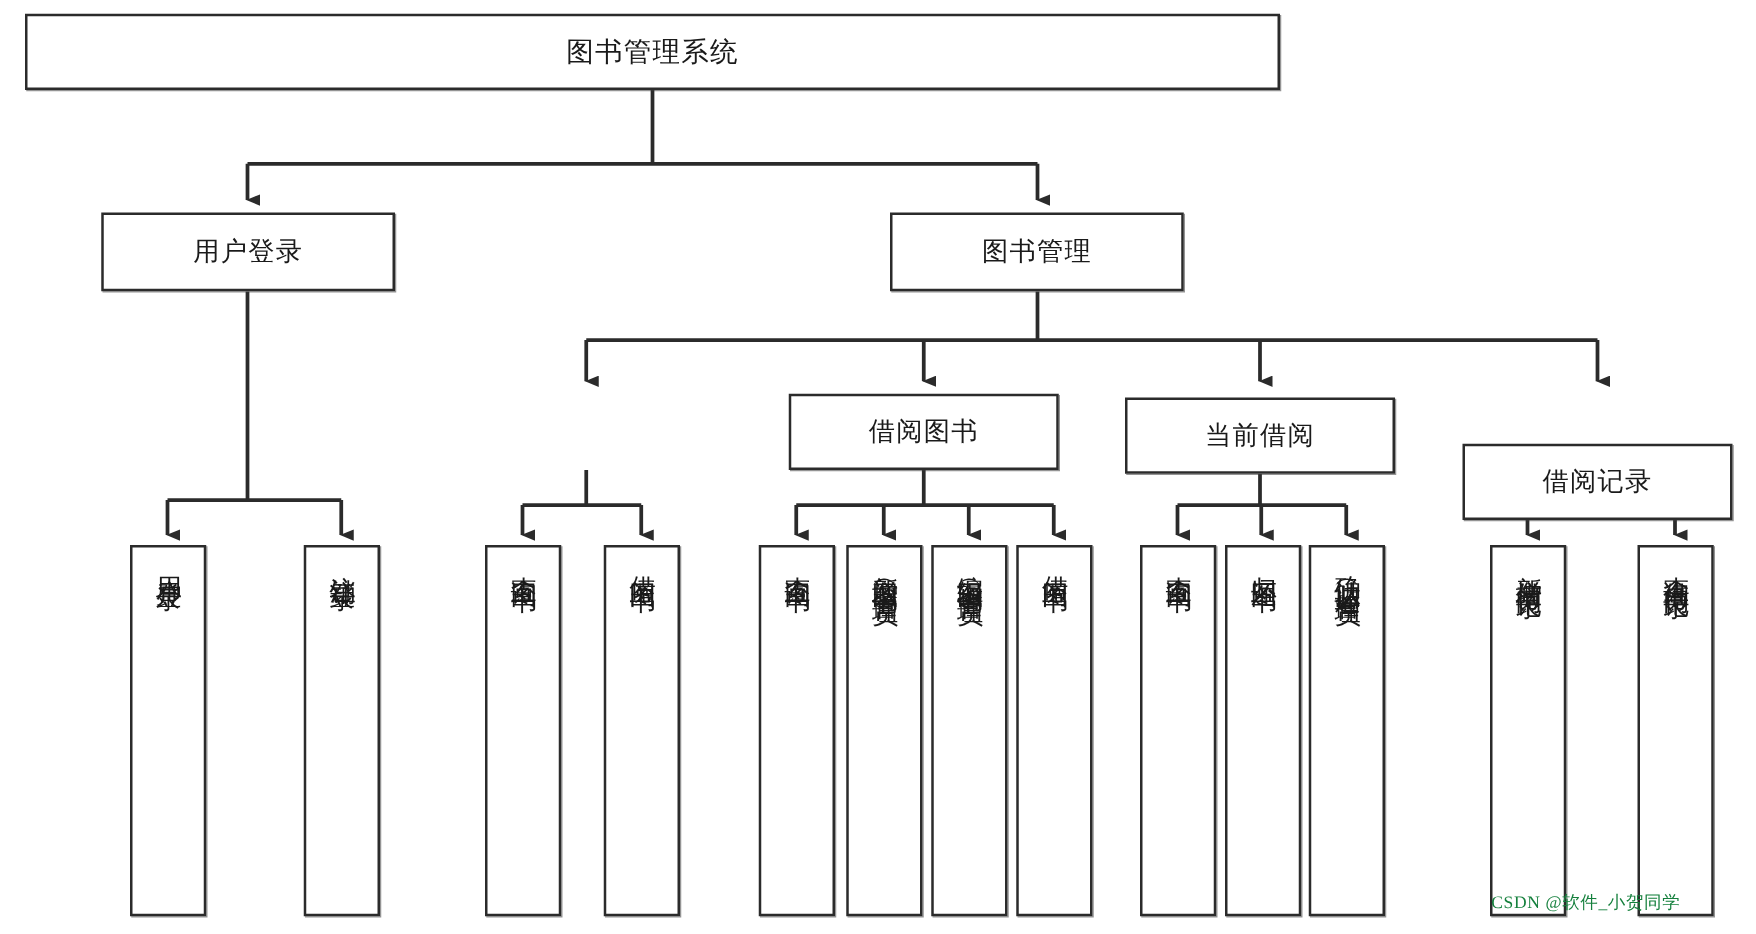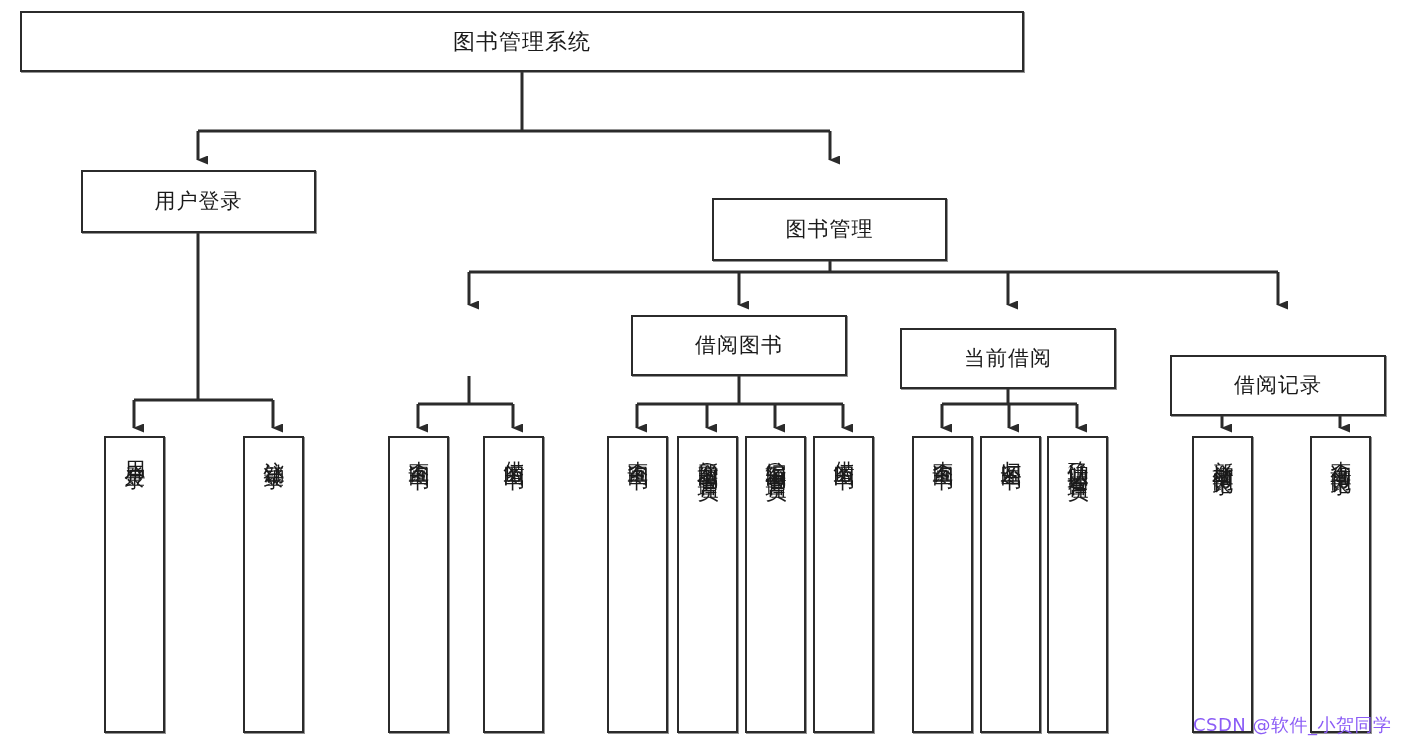--- a/index.html
+++ b/index.html
@@ -6,20 +6,21 @@
   body{
     font-family:"DejaVu Sans","Liberation Sans",sans-serif;
     color:#111;
   }
   #canvas{
     position:relative;
     width:1405px;
     height:747px;
     background:#ffffff;
     overflow:hidden;
+    font-family:Liberation Serif, serif;
   }
   svg.wires{
     position:absolute;
     left:0; top:0;
     width:1405px;
     height:747px;
     pointer-events:none;
   }
   .node{
     position:absolute;
@@ -46,22 +47,22 @@
     writing-mode:vertical-rl;
     text-orientation:upright;
     font-size:21px;
     letter-spacing:3px;
     line-height:1;
     white-space:nowrap;
   }
   .node.root .lbl{font-size:22px;}
   .watermark{
     position:absolute;
-    font-size:18px;
-    color:#8b5cf6;
+    font-size:14px;
+    color:#15803d;
     letter-spacing:.5px;
     white-space:nowrap;
     user-select:none;
   }
 </style>
 </head>
 <body>
 
 <div id="canvas">
 
@@ -115,28 +116,28 @@
     </g>
   </svg>
 
   <div class="node root" style="left:20px; top:11px; width:1004px; height:61px;">
     <span class="lbl">图书管理系统</span>
   </div>
 
   <div class="node" style="left:81px; top:170px; width:235px; height:63px;">
     <span class="lbl">用户登录</span>
   </div>
-  <div class="node" style="left:712px; top:170px; width:235px; height:63px;margin-top:28px;">
+  <div class="node" style="left:712px; top:170px; width:235px; height:63px;">
     <span class="lbl">图书管理</span>
   </div>
 
   <div class="node" style="left:631px; top:315px; width:216px; height:61px;">
     <span class="lbl">借阅图书</span>
   </div>
-  <div class="node" style="left:900px; top:328px; width:216px; height:61px;text-align:right;">
+  <div class="node" style="left:900px; top:318px; width:216px; height:61px;text-align:right;">
     <span class="lbl">当前借阅</span>
   </div>
   <div class="node" style="left:1170px; top:315px; width:216px; height:61px;margin-top:40px;">
     <span class="lbl">借阅记录</span>
   </div>
 
   <div class="node vert" style="left:104px; top:436px; width:61px; height:297px;">
     <span class="lbl">用户登录</span>
   </div>
   <div class="node vert" style="left:243px; top:436px; width:61px; height:297px;">

